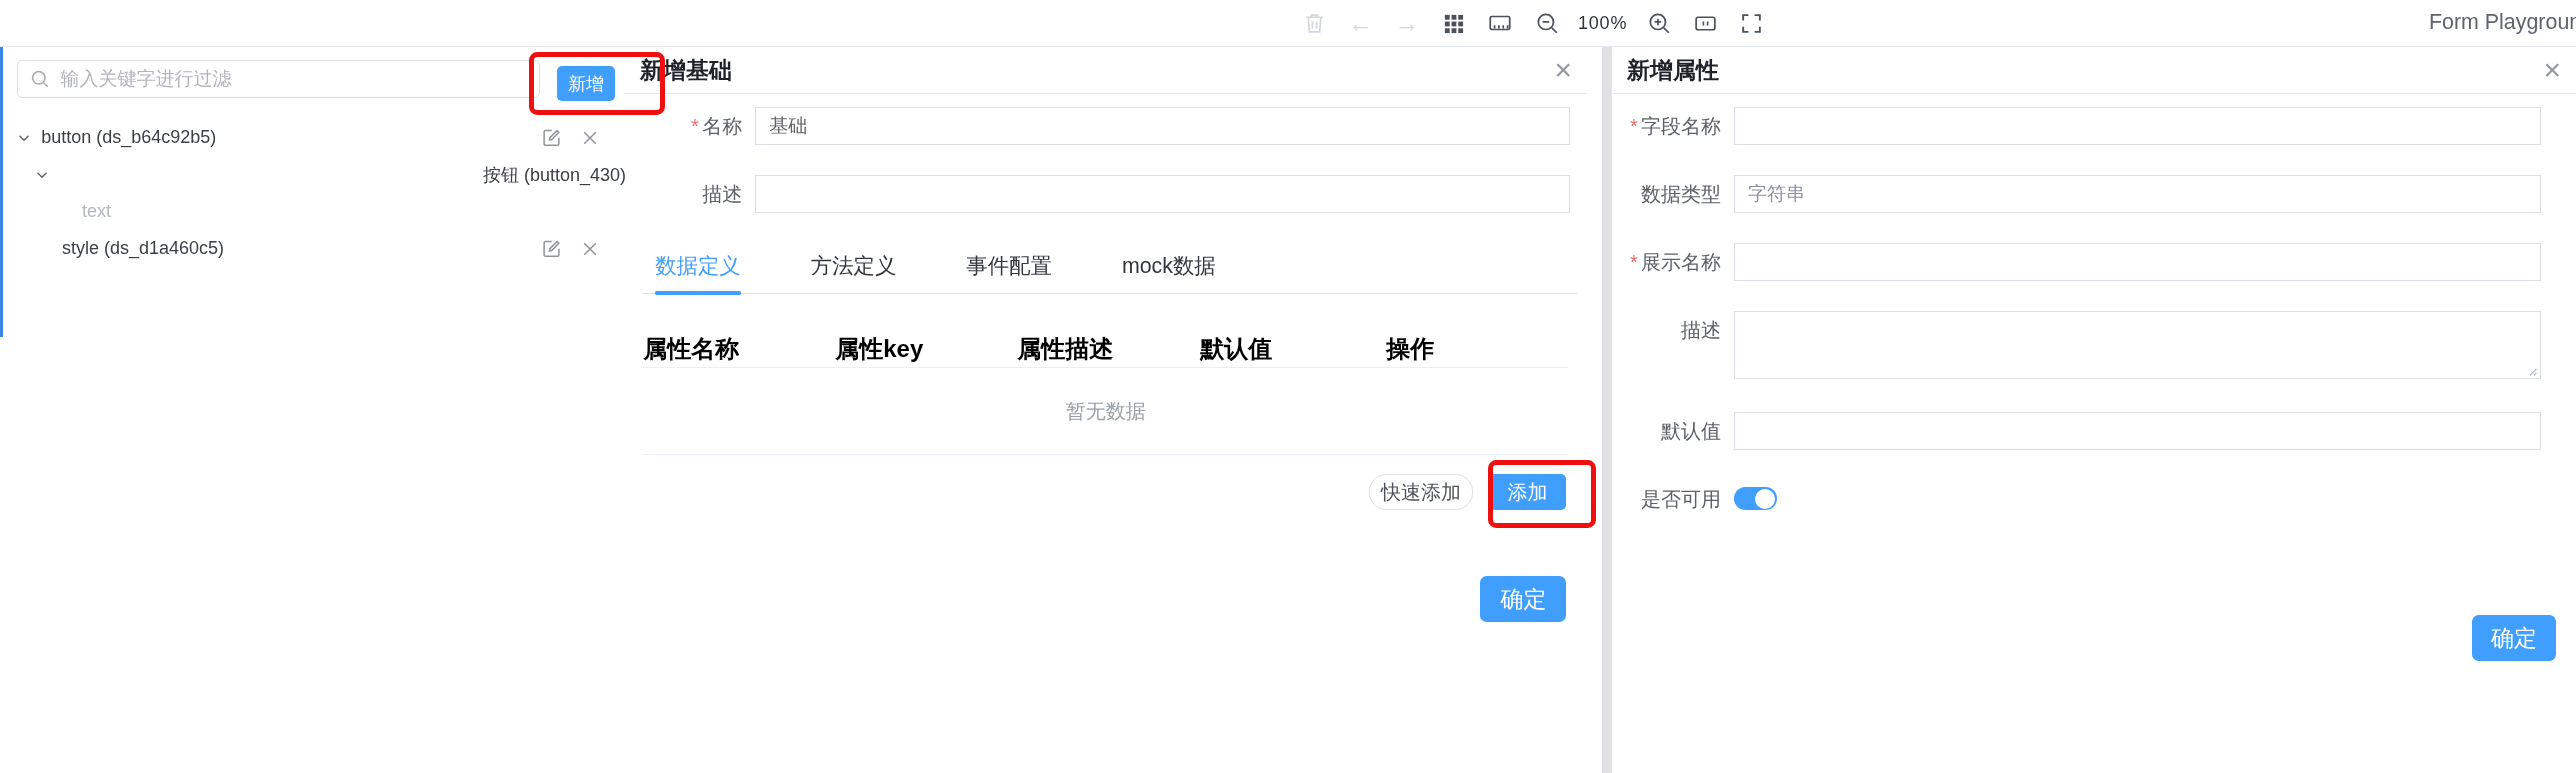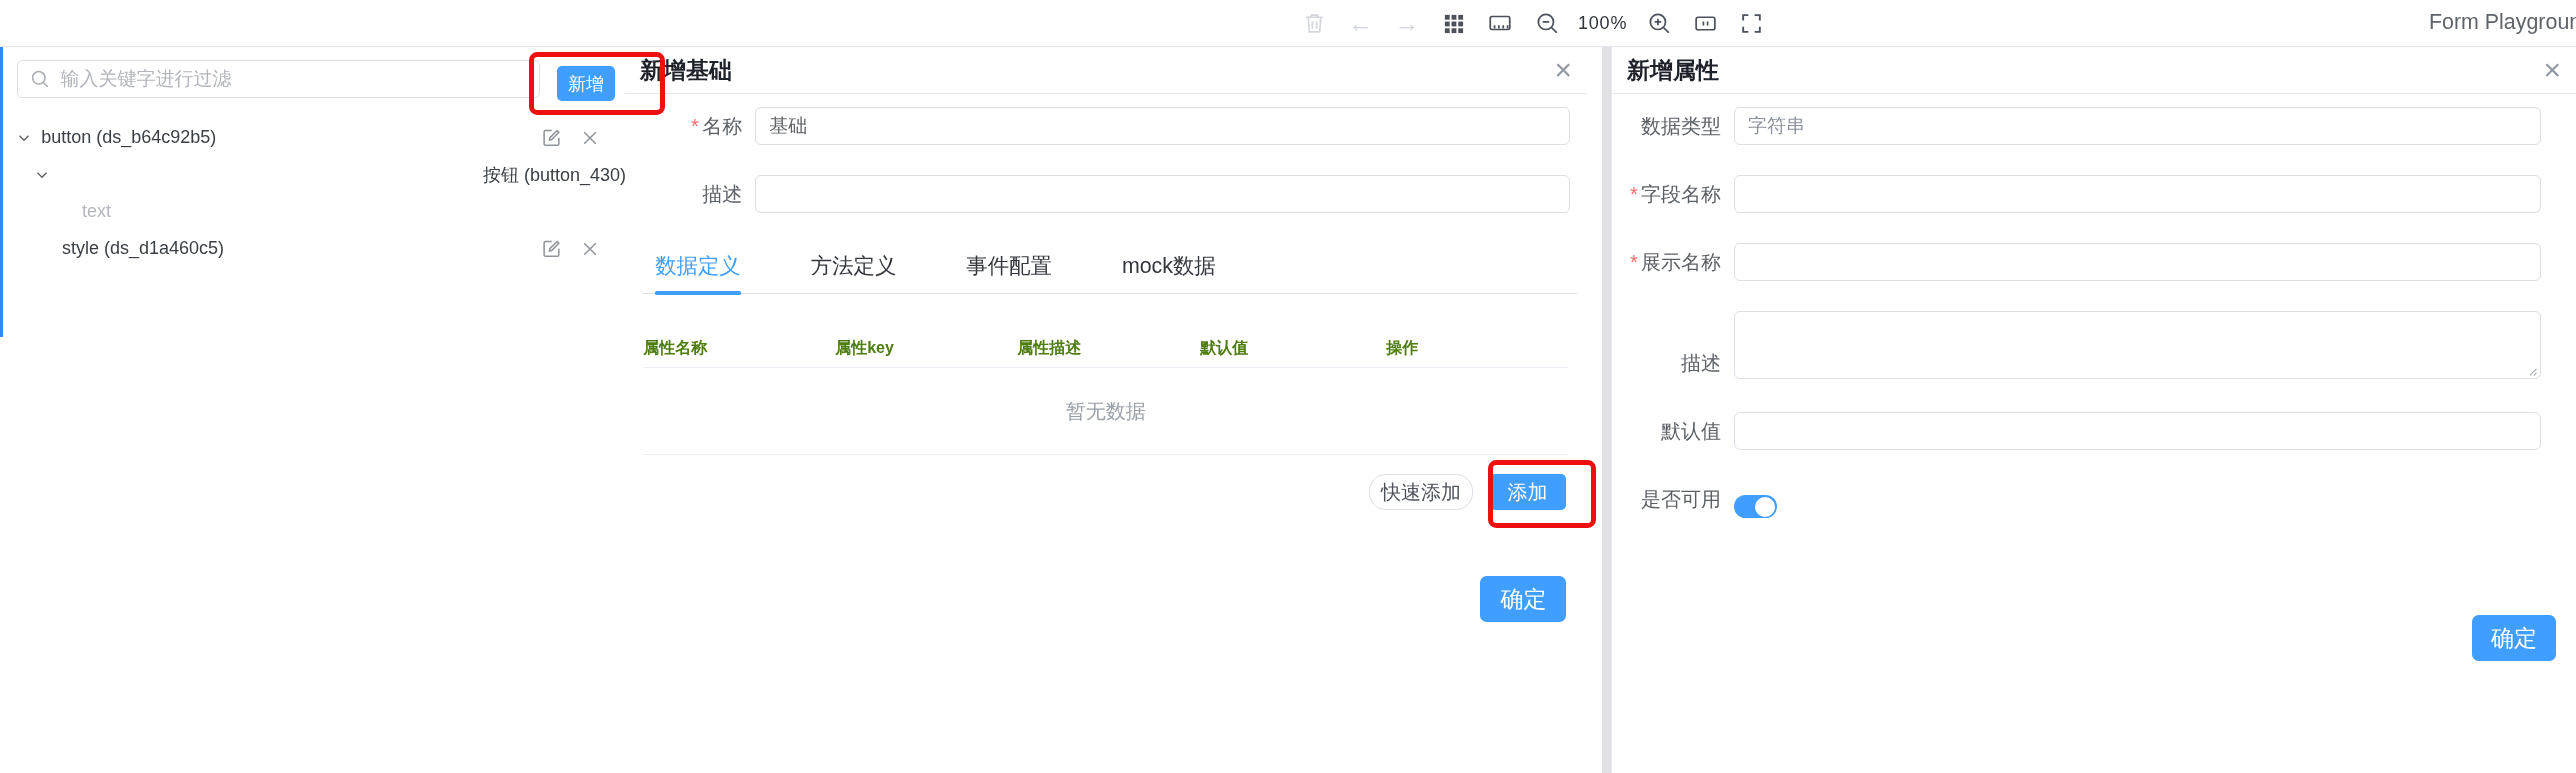--- a/index.html
+++ b/index.html
@@ -51,44 +51,44 @@
 
   
   .dlg { position:absolute; top:0; height:100%; background:#fff; }
   .dlg-mid { left:625px; width:962px; }
   .dlg-right { left:1612px; width:964px; }
   .dlg-header { height:47px; border-bottom:0.8px solid #e4e7ed; display:flex; align-items:center;
     justify-content:space-between; padding:0 15px; }
   .dlg-title { font-size:23px; font-weight:700; color:#1d2129; }
   .dlg-close { font-size:30px; font-weight:300; color:#9298a1; background:none; border:none; cursor:pointer; line-height:1; }
 
-  .form-row { display:flex; align-items:flex-end; margin-bottom:30px; }
+  .form-row { display:flex; align-items:flex-start; margin-bottom:30px; }
   .lbl { flex:0 0 122px; text-align:right; font-size:20px; color:#5c6167; padding-right:13px; line-height:38px; white-space:nowrap; }
   .req { color:#f56c6c; margin-right:3.3px; font-size:20px; }
-  .inp { height:38px; border:0.8px solid #dcdfe6; border-radius:6px; font-size:19px; color:#606266;
+  .inp { height:38px; border:0.8px solid #dcdfe6; border-radius:0; font-size:19px; color:#606266;
     padding:0 13px; outline:none; font-family:inherit; width:815px; background:#fff; }
   .inp.gray-val { color:#8a919c; }
   .ta-wrap { position:relative; width:807px; }
   textarea.inp { width:100%; height:68px; resize:none; padding-top:6.6px; }
   .resize-grip { position:absolute; right:3.3px; bottom:5px; color:#a9adb5; pointer-events:none; }
 
   .dlg-body-mid { padding:13px 10px 0 8.2px; }
   .dlg-body-right { padding:13px 0 0 0; }
   .dlg-right .inp { width:807px; }
 
   
   .tabs { margin:38px 0 0 10px; width:934px; border-bottom:0.8px solid #dcdfe6; display:flex; }
   .tab { font-size:21.4px; color:#33373d; padding-bottom:13px; margin-right:58px; cursor:pointer; position:relative;margin-left:12px; }
   .tab.active { color:#409eff; }
   .tab.active::after { content:""; position:absolute; left:0; right:0; bottom:-1.6px; height:3.3px; background:#409eff; border-radius:1.6px; }
 
   
   .tbl { margin:36px 0 0 10px; width:925px; }
   .tbl-head { display:flex; height:38px; align-items:center; border-bottom:0.8px solid #ebeef5; }
-  .tbl-head .th { font-size:16px; font-weight:700; color:#4d7c0f; }
+  .tbl-head .th { font-size:24px; font-weight:700; color:#000000; }
   .th1{width:192px;} .th2{width:182px;} .th3{width:183px;} .th4{width:186px;} .th5{flex:1;}
   .tbl-empty { height:87px; display:flex; align-items:center; justify-content:center;
     font-size:20px; color:#9aa0a8; border-bottom:0.8px solid #ebeef5; }
 
   .tbl-footer { display:flex; justify-content:flex-end; align-items:center; gap:16.5px; margin:19px 11.5px 0 0; }
   .quick-add-btn { width:104px; height:36px; border-radius:17px; font-size:20px; }
   .add2-btn { width:76px; height:36px; border-radius:5px; font-size:20px; }
 
   .confirm-mid { position:absolute; right:20.6px; top:529px; width:86px; height:46px; border-radius:6.6px; font-size:23px; }
   .confirm-right { position:absolute; right:20px; top:568px; width:84px; height:46px; border-radius:6.6px; font-size:23px; }
@@ -279,26 +279,26 @@
   <div class="v-divider" style="left:1611px"></div>
 
   <div class="dlg dlg-right">
     <div class="dlg-header">
       <span class="dlg-title">新增属性</span>
       <button class="dlg-close">×</button>
     </div>
 
     <div class="dlg-body-right">
       <div class="form-row">
+        <span class="lbl"><span class="req">*</span><span>字段名称</span></span>
+        <input class="inp" value="" style="">
+      </div>
+      <div class="form-row">
         <span class="lbl">数据类型</span>
         <input class="inp gray-val" value="字符串" style="">
-      </div>
-      <div class="form-row">
-        <span class="lbl"><span class="req">*</span><span>字段名称</span></span>
-        <input class="inp" value="" style="">
       </div>
       <div class="form-row">
         <span class="lbl"><span class="req">*</span><span>展示名称</span></span>
         <input class="inp" value="" style="">
       </div>
       <div class="form-row">
         <span class="lbl">描述</span>
         <span class="ta-wrap">
           <textarea class="inp" style=""></textarea>
           <span class="resize-grip">

